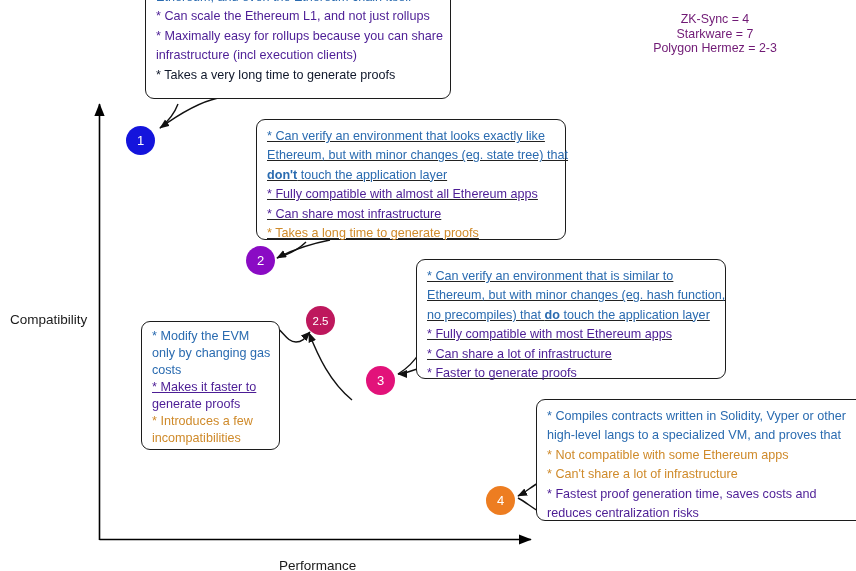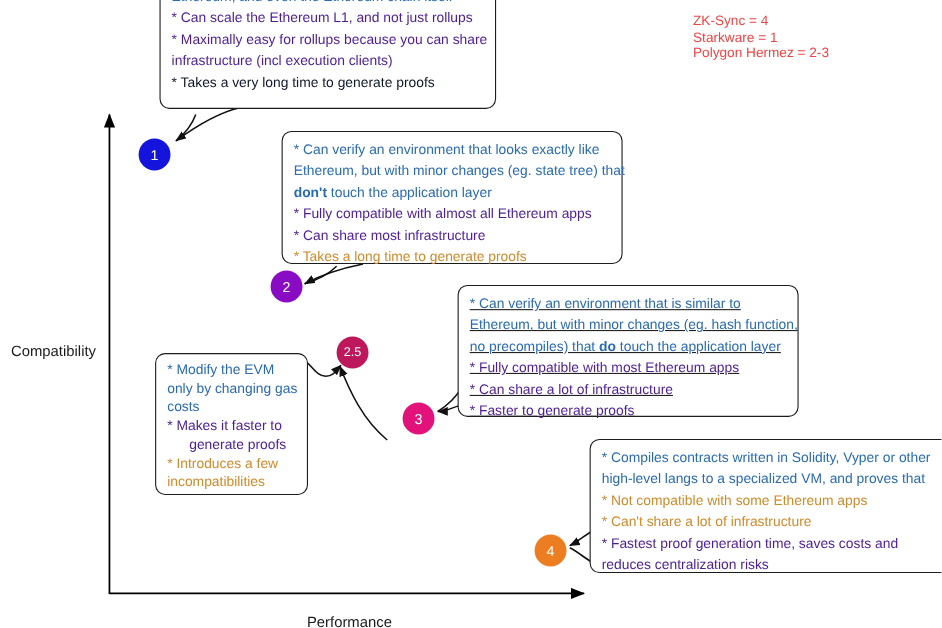--- a/index.html
+++ b/index.html
@@ -70,24 +70,24 @@
     z-index: 6;
     box-sizing: border-box;
   }
   .marker.small-text { font-size: 11.5px; }
 
   .legend {
     position: absolute;
     left: 630px;
     top: 12px;
     width: 170px;
-    text-align: left;
+    text-align: center;
     font-size: 12.4px;
     line-height: 14.6px;
-    color: #ef4444;
+    color: #701a75;
     z-index: 5;
   }
   .legend div { white-space: nowrap; }
 </style>
 </head>
 <body>
 
 <div id="stage">
 
   <svg id="axes-layer" viewBox="0 0 856 571" xmlns="http://www.w3.org/2000/svg">
@@ -122,47 +122,47 @@
 
     <path d="M 540,482 C 532,486 526,492 518,496" fill="none" stroke="#111111" stroke-width="1.4" marker-end="url(#tinyarrow)"></path>
     <path d="M 540,512 C 532,508 526,502 518,498" fill="none" stroke="#111111" stroke-width="1.4"></path>
   </svg>
 
   <div class="axis-label" id="label-compatibility">Compatibility</div>
   <div class="axis-label" id="label-performance">Performance</div>
 
   <div class="legend">
     <div>ZK-Sync = 4</div>
-    <div>Starkware = 1</div>
+    <div>Starkware = 7</div>
     <div>Polygon Hermez = 2-3</div>
   </div>
 
   <div class="note-box" style="left:145px; top:-20px; width:306px; height:119px;">
     <div class="note-line c-blue">Ethereum, and even the Ethereum chain itself</div>
     <div class="note-line c-green">* Can scale the Ethereum L1, and not just rollups</div>
     <div class="note-line c-green">* Maximally easy for rollups because you can share</div>
     <div class="note-line c-green">infrastructure (incl execution clients)</div>
     <div class="note-line c-red">* Takes a very long time to generate proofs</div>
   </div>
 
-  <div class="note-box" style="left:256px; top:119px; width:310px; height:121px;">
+  <div class="note-box" style="left:256px; top:119px; width:310px; height:121px;text-decoration:underline;">
     <div class="note-line c-blue">* Can verify an environment that looks exactly like</div>
     <div class="note-line c-blue">Ethereum, but with minor changes (eg. state tree) that</div>
     <div class="note-line c-blue"><span class="bold">don't</span><span> touch the application layer</span></div>
     <div class="note-line c-green">* Fully compatible with almost all Ethereum apps</div>
     <div class="note-line c-green">* Can share most infrastructure</div>
     <div class="note-line c-amber">* Takes a long time to generate proofs</div>
   </div>
 
   <div class="note-box" style="left:141px; top:321px; width:139px; height:129px; padding-top:6px;">
     <div class="note-line c-blue" style="line-height:17px;">* Modify the EVM</div>
     <div class="note-line c-blue" style="line-height:17px;">only by changing gas</div>
     <div class="note-line c-blue" style="line-height:17px;">costs</div>
-    <div class="note-line c-green" style="line-height:17px;">* Makes it faster to</div>
-    <div class="note-line c-green" style="line-height:17px;margin-left:20px;">generate proofs</div>
+    <div class="note-line c-green" style="line-height:17px;text-decoration:underline;">* Makes it faster to</div>
+    <div class="note-line c-green" style="line-height:17px;">generate proofs</div>
     <div class="note-line c-amber" style="line-height:17px;">* Introduces a few</div>
     <div class="note-line c-amber" style="line-height:17px;">incompatibilities</div>
   </div>
 
   <div class="note-box" style="left:416px; top:259px; width:310px; height:120px;text-decoration:underline;">
     <div class="note-line c-blue">* Can verify an environment that is similar to</div>
     <div class="note-line c-blue">Ethereum, but with minor changes (eg. hash function,</div>
     <div class="note-line c-blue"><span>no precompiles) that </span><span class="bold">do</span><span> touch the application layer</span></div>
     <div class="note-line c-green">* Fully compatible with most Ethereum apps</div>
     <div class="note-line c-green">* Can share a lot of infrastructure</div>

